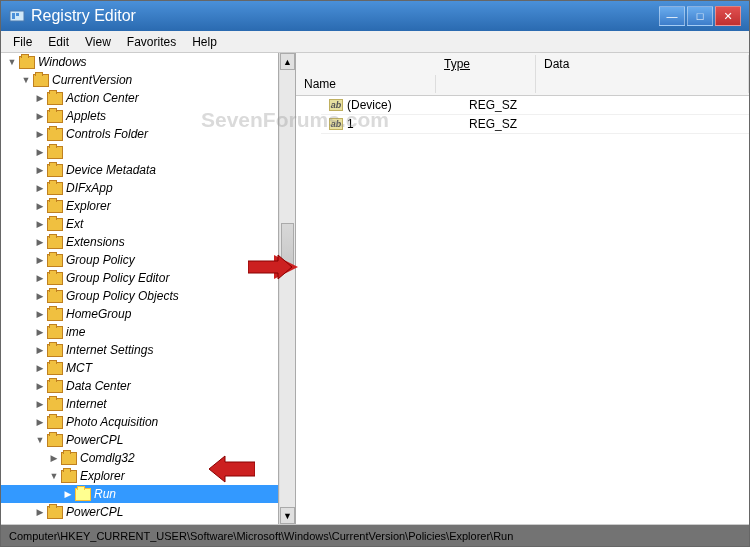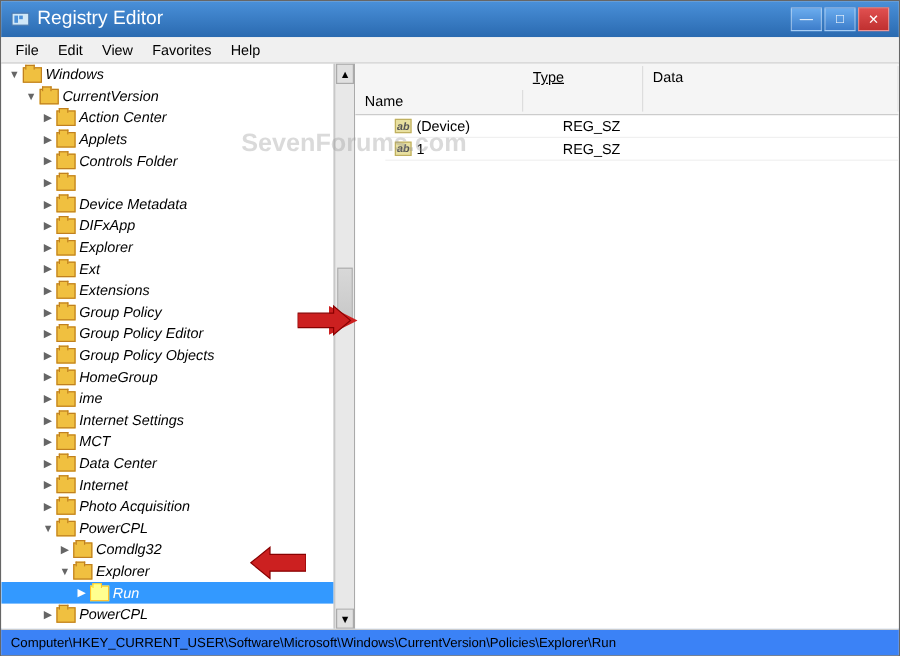--- a/index.html
+++ b/index.html
@@ -229,21 +229,21 @@
       font-style: italic;
     }
     .indent1 { padding-left: 4px; }
     .indent2 { padding-left: 18px; }
     .indent3 { padding-left: 32px; }
     .indent4 { padding-left: 46px; }
     .indent5 { padding-left: 60px; }
 
     
     .status-bar {
-      background: #3b82f6;
+      background: #737373;
       border-top: 1px solid #ccc;
       height: 22px;
       display: flex;
       align-items: center;
       padding: 0 8px;
       font-size: 11px;
       flex-shrink: 0;
     }
 
     .window-wrapper {

